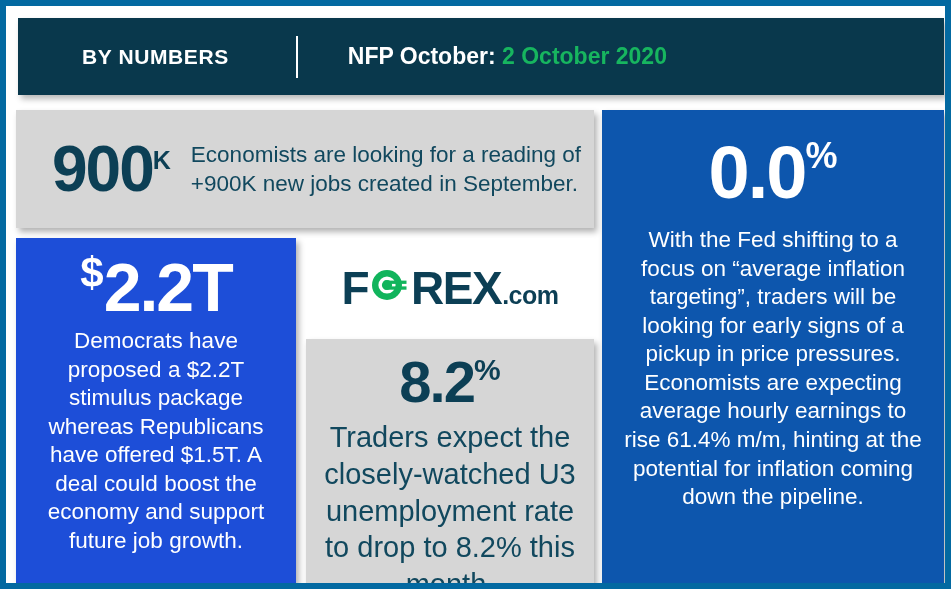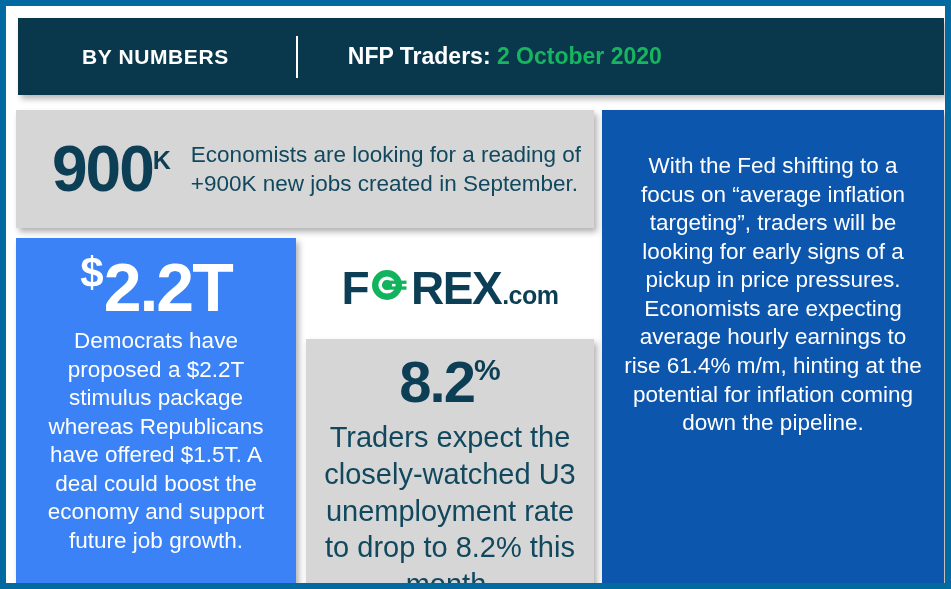--- a/index.html
+++ b/index.html
@@ -60,21 +60,21 @@
     color: #17b55f;
   }
 
   
   .card {
     position: absolute;
     box-sizing: border-box;
     box-shadow: 3px 4px 6px rgba(0,0,0,0.30);
   }
   .gray  { background: #d6d6d6; }
-  .green { background: #3b82f6; }
+  .green { background: #1d4ed8; }
   .blue  { background: #0d56ad; }
 
   
   #card-900k {
     left: 10px;
     top: 104px;
     width: 578px;
     height: 118px;
     display: flex;
     align-items: center;
@@ -234,21 +234,21 @@
 </style>
 </head>
 <body>
 
 <div id="canvas">
 
   <div class="header-bar">
     <div class="header-kicker">BY NUMBERS</div>
     <div class="header-divider"></div>
     <div class="header-title">
-      <span>NFP Traders:</span>
+      <span>NFP October:</span>
       <span class="date">2 October 2020</span>
     </div>
   </div>
 
   <div class="card gray" id="card-900k">
     <div class="stat-900">
       <span class="num">900</span><span class="unit">K</span>
     </div>
     <div class="body-900">Economists are looking for a reading of +900K new jobs created in September.</div>
   </div>
@@ -278,16 +278,19 @@
   </div>
 
   <div class="card gray" id="card-82">
     <div class="stat-82">
       <span class="num">8.2</span><span class="unit">%</span>
     </div>
     <div class="body-82">Traders expect the closely-watched U3 unemployment rate to drop to 8.2% this month.</div>
   </div>
 
   <div class="card blue" id="card-00">
+    <div class="stat-00">
+      <span class="num">0.0</span><span class="unit">%</span>
+    </div>
     <div class="body-00">With the Fed shifting to a focus on “average inflation targeting”, traders will be looking for early signs of a pickup in price pressures. Economists are expecting average hourly earnings to rise 61.4% m/m, hinting at the potential for inflation coming down the pipeline.</div>
   </div>
 
 </div>
 
 </body></html>

